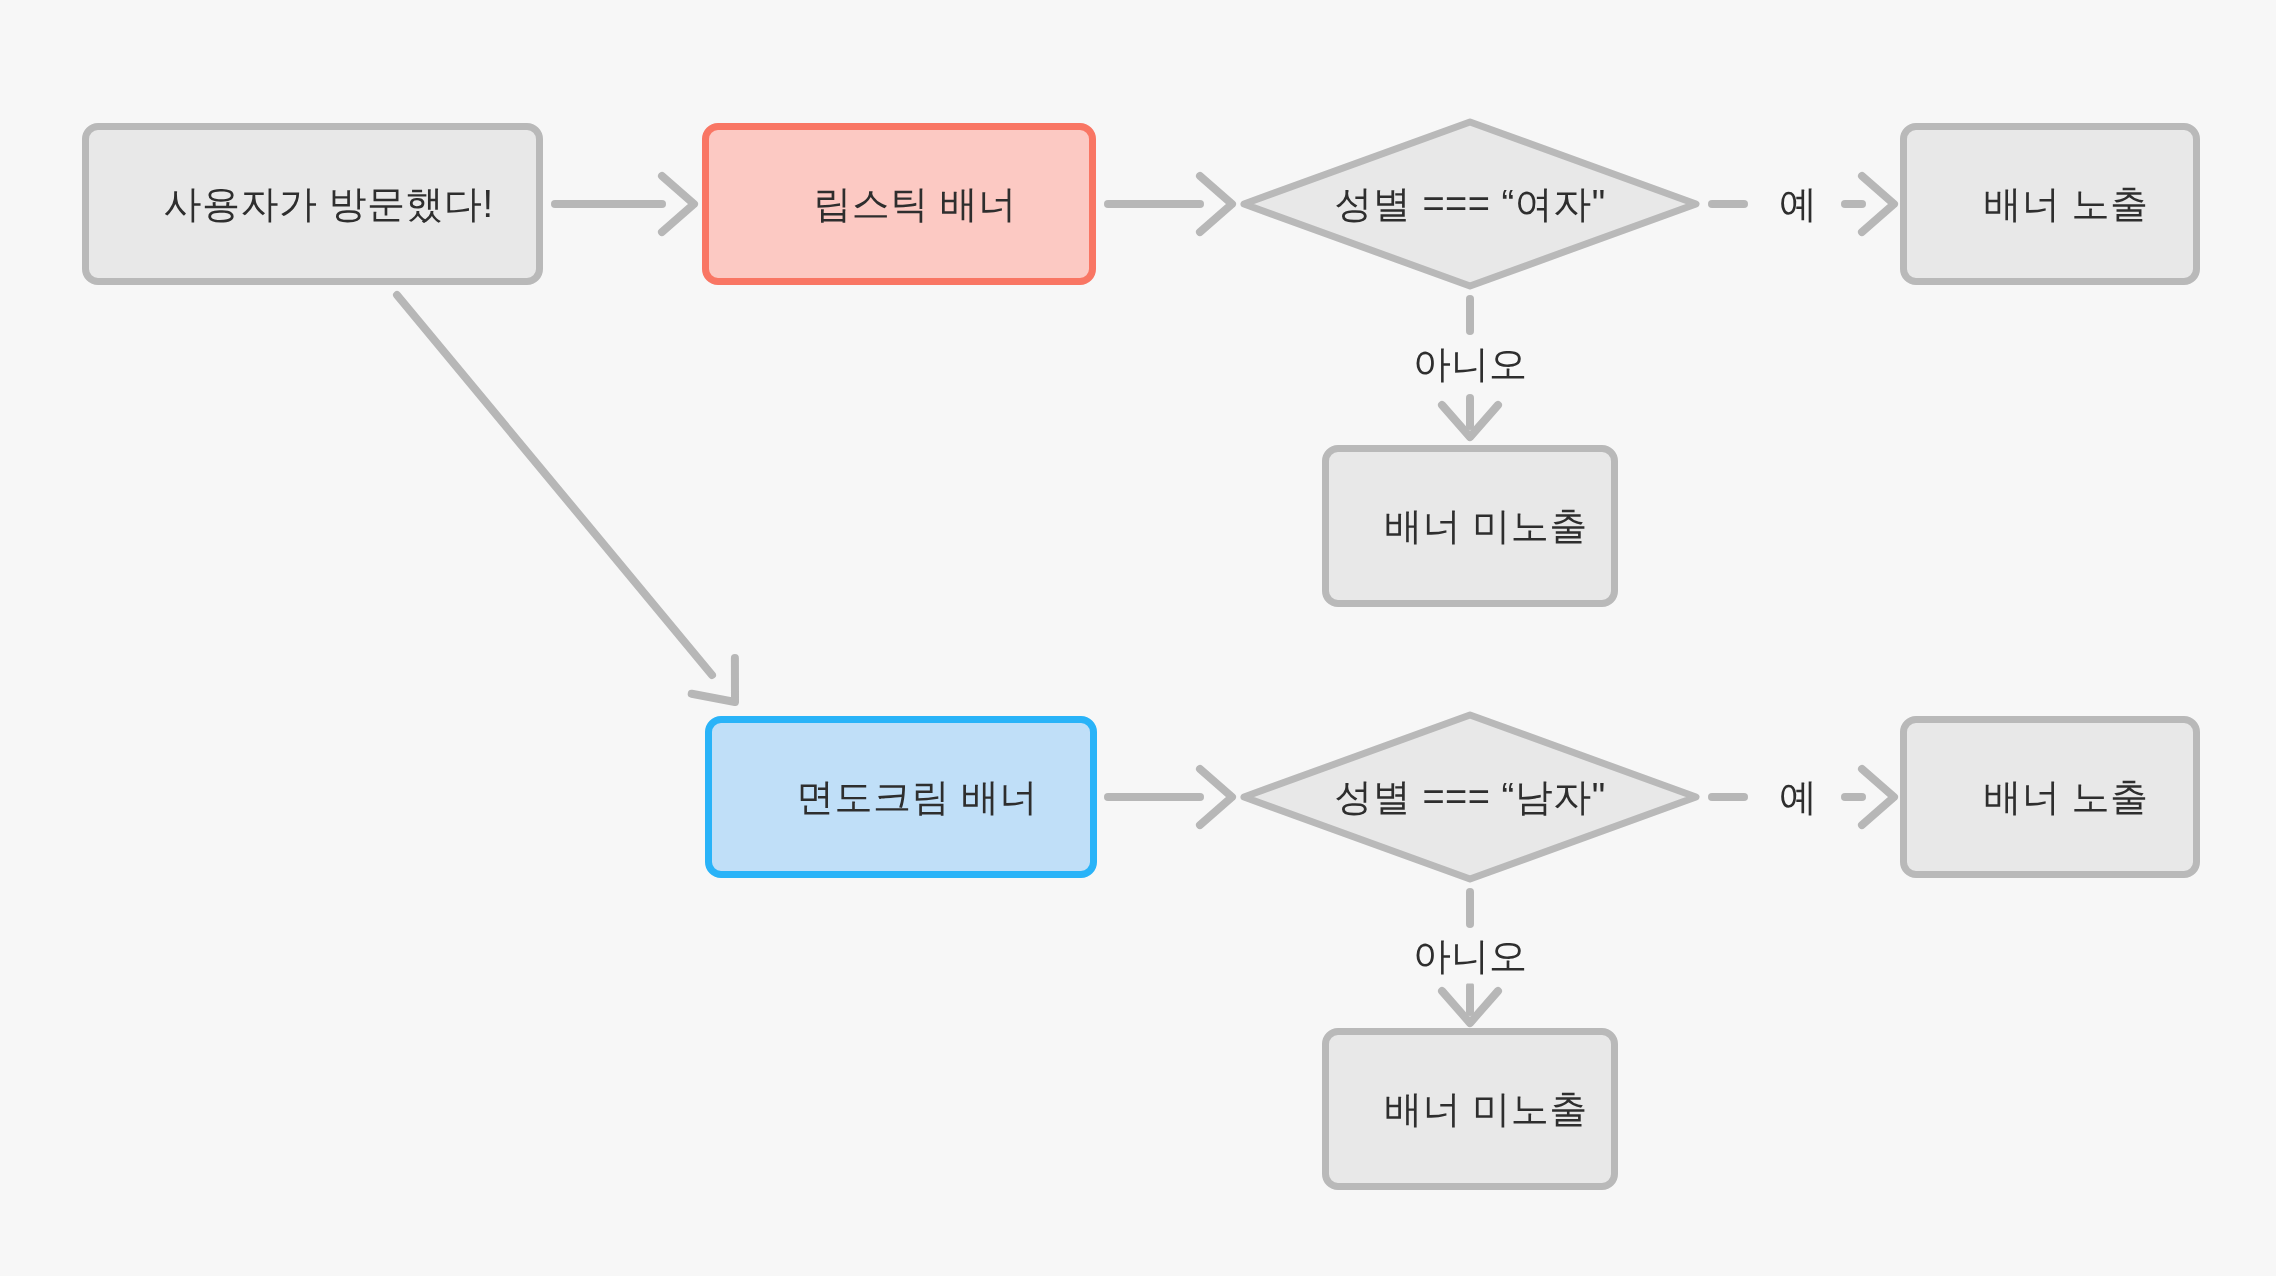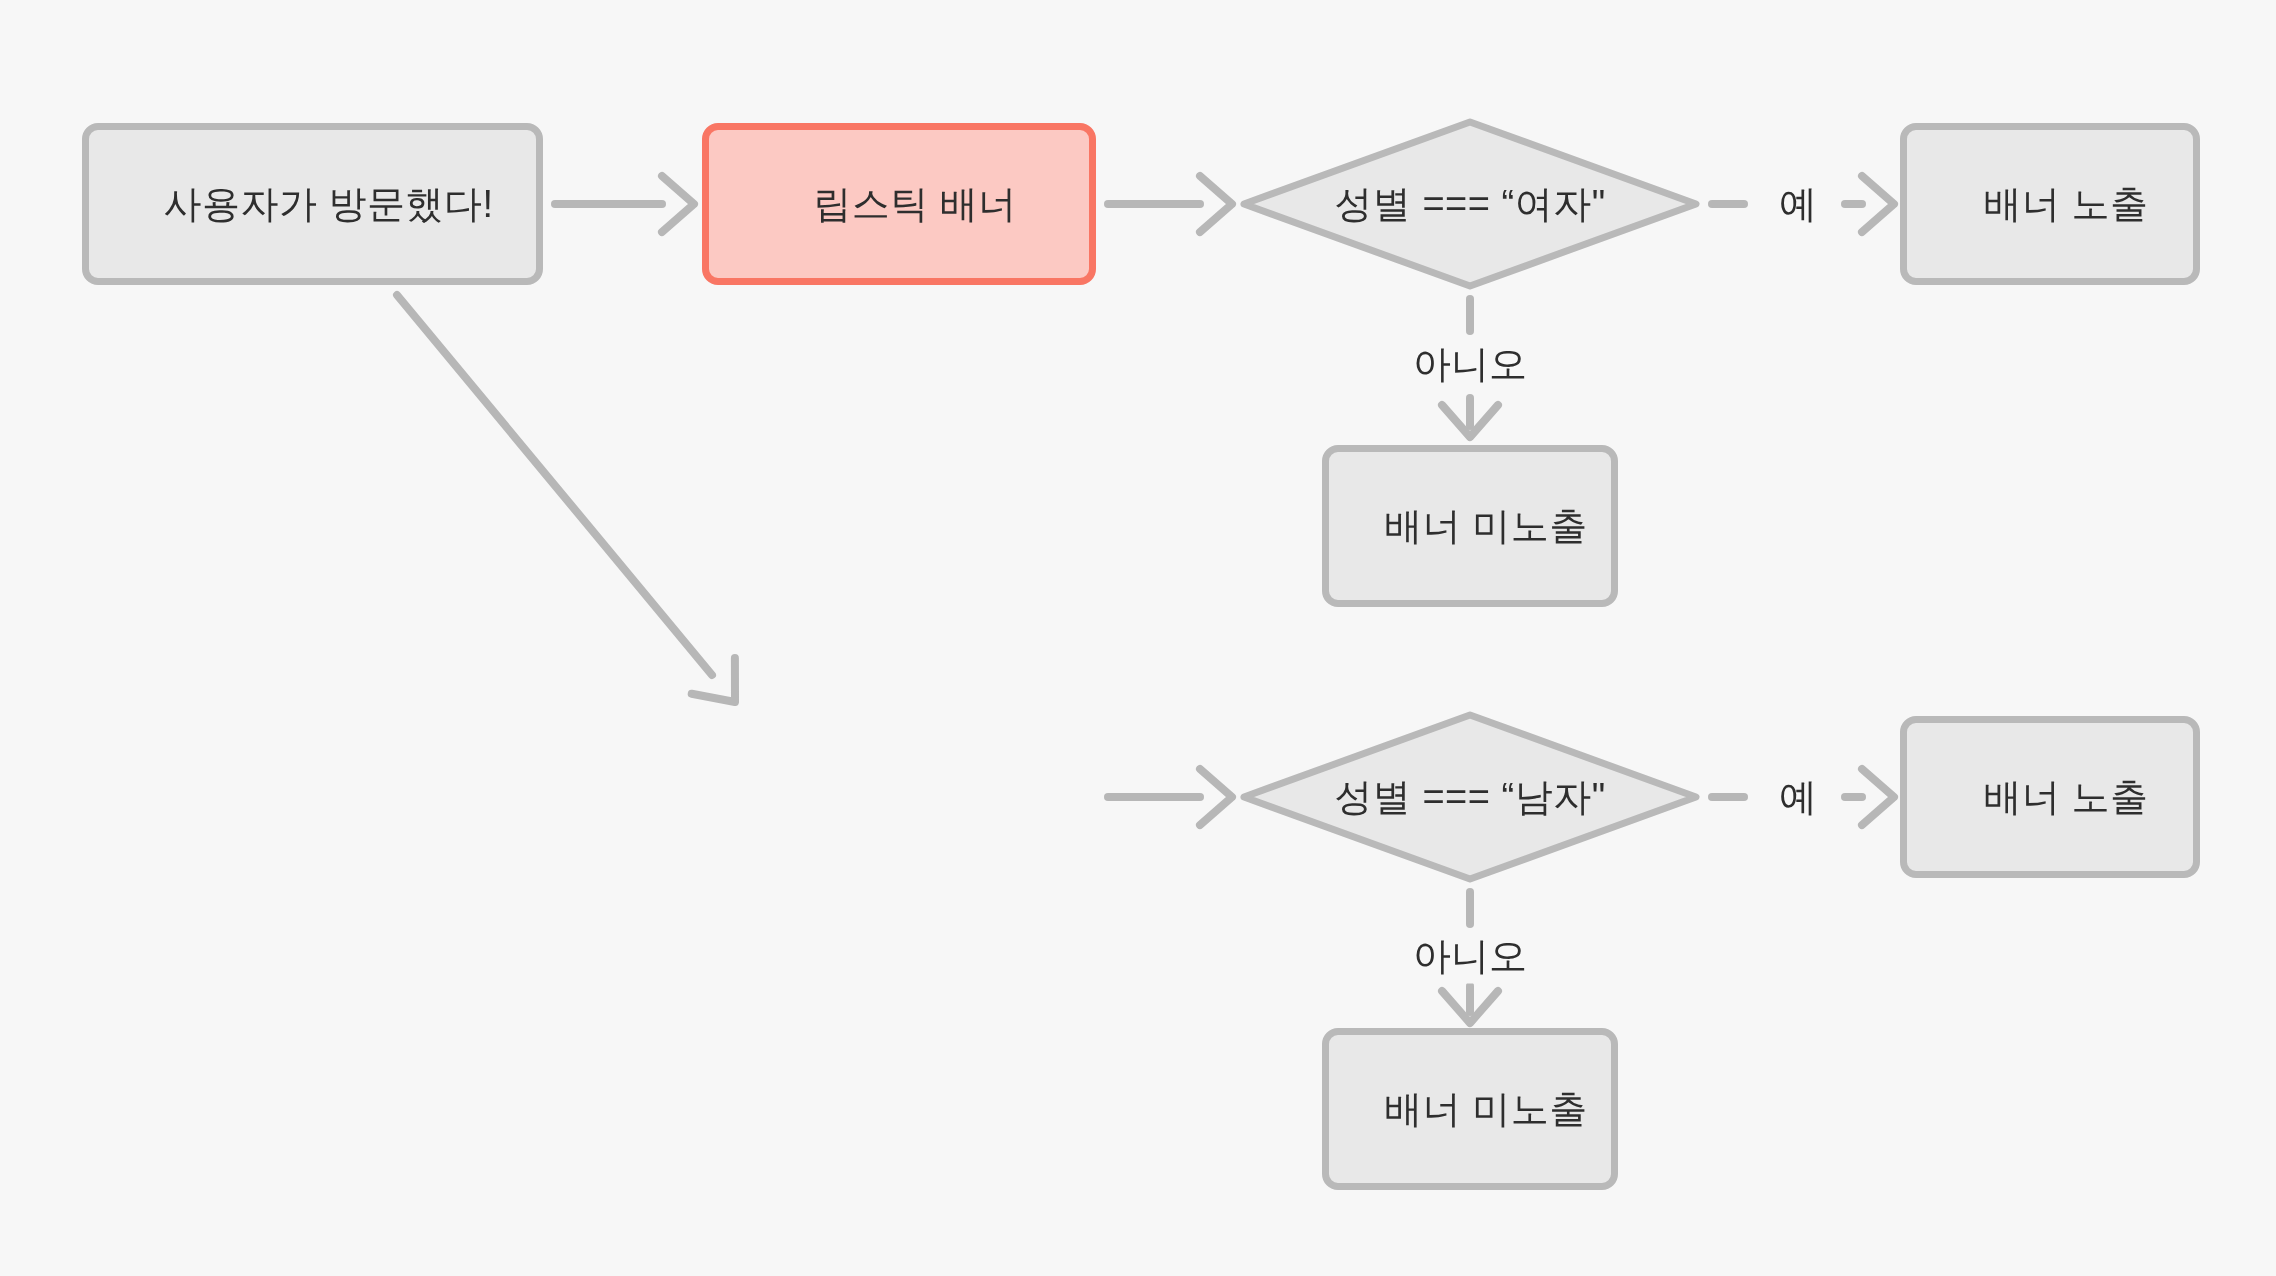--- a/index.html
+++ b/index.html
@@ -138,20 +138,23 @@
   </div>
 
   <div class="node gray" style="left:1900px; top:123px; width:300px; height:162px;">
     <span>배너 노출</span>
   </div>
 
   <div class="node gray" style="left:1322px; top:445px; width:296px; height:162px;">
     <span>배너 미노출</span>
   </div>
 
+  <div class="node blue" style="left:705px; top:716px; width:392px; height:162px;">
+    <span>면도크림 배너</span>
+  </div>
 
   <div class="diamond" style="left:1240px; top:711px; width:460px; height:172px;">
     <svg width="460" height="172" viewBox="0 0 460 172">
       <polygon points="230,4 456,86 230,168 4,86" fill="#e8e8e8" stroke="#b9b9b9" stroke-width="7" stroke-linejoin="round"></polygon>
     </svg>
     <div class="diamond-label">성별 === “남자"</div>
   </div>
 
   <div class="node gray" style="left:1900px; top:716px; width:300px; height:162px;">
     <span>배너 노출</span>

